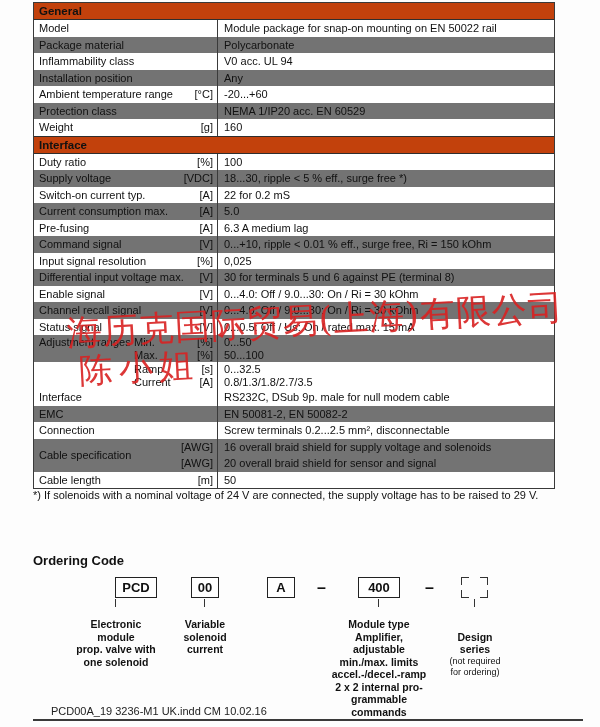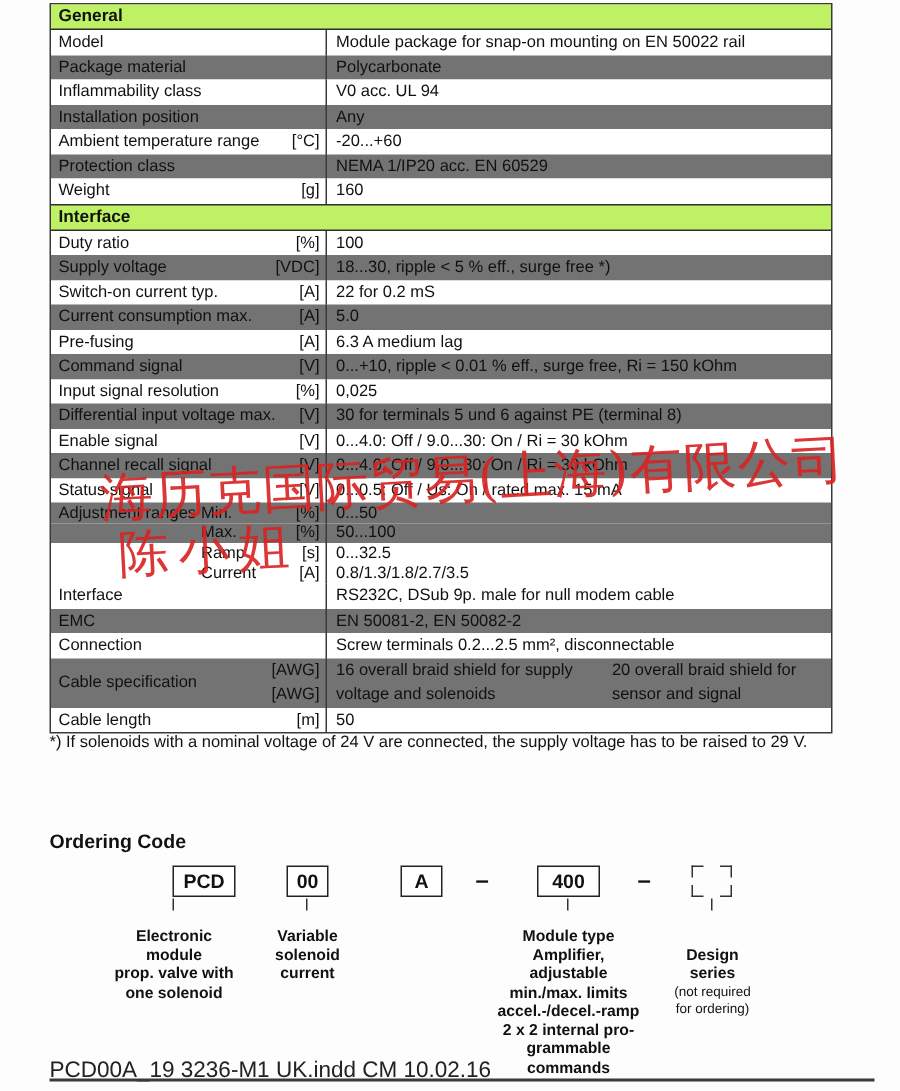--- a/index.html
+++ b/index.html
@@ -9,43 +9,43 @@
   }
   
   .spec-table{
     position:absolute; left:33px; top:2px; width:520px;
     border:1.6px solid #3a3a3a; font-size:11px; background:#fff;
   }
   .row{display:flex; align-items:stretch;}
   .row.w{background:#ffffff;}
   .row.g{background:#737373;}
   .row.sec{
-    background:#bef264; font-weight:bold; font-size:11.5px;
+    background:#c2410c; font-weight:bold; font-size:11.5px;
     border-top:1.4px solid #2e2e2e; border-bottom:1.4px solid #2e2e2e;
     height:16px; align-items:center; padding-left:5px;
   }
   .spec-table > .row.sec:first-child{border-top:none;}
   .row.r{height:16.5px;}
   .row.sub{height:13.5px;}
   .row.tall{height:33px;}
   .lc{
     flex:0 0 183px; width:183px; border-right:1.4px solid #3a3a3a;
     display:flex; align-items:center; position:relative;
   }
   .lbl{padding-left:5px; white-space:nowrap;}
   .subl{position:absolute; left:100px; white-space:nowrap;}
   .unit{margin-left:auto; padding-right:4px; white-space:nowrap;}
   .vc{flex:1; display:flex; align-items:center; padding-left:6px; white-space:nowrap;}
   .units{margin-left:auto; padding-right:4px; text-align:right; line-height:16px;}
   .units span{display:block;}
-  .vc2{flex:1; padding-left:6px; line-height:16px; display:flex; flex-direction:row; justify-content:center;}
+  .vc2{flex:1; padding-left:6px; line-height:16px; display:flex; flex-direction:column; justify-content:center;}
   
   .footnote{position:absolute; left:33px; top:489px; width:545px; font-size:11px;}
   .ordering-heading{position:absolute; left:33px; top:553px; font-size:13px; font-weight:bold;}
-  .footer-text{position:absolute; left:33px; top:705px; font-size:15px; color:#222;}
+  .footer-text{position:absolute; left:51px; top:705px; font-size:11px; color:#222;}
   .footer-rule{position:absolute; left:33px; top:719px; width:550px; height:1.6px; background:#3a3a3a;}
   
   .ok-box{
     position:absolute; top:577px; height:21px; border:1.6px solid #222;
     display:flex; align-items:center; justify-content:center;
     font-weight:bold; font-size:13px; background:#fff; box-sizing:border-box;
   }
   .ok-dash{position:absolute; top:577px; height:21px; display:flex; align-items:center; font-weight:bold; font-size:16px;}
   .tick{position:absolute; top:599px; height:8px; width:0; border-left:1.2px solid #333;}
   .ok-label{

